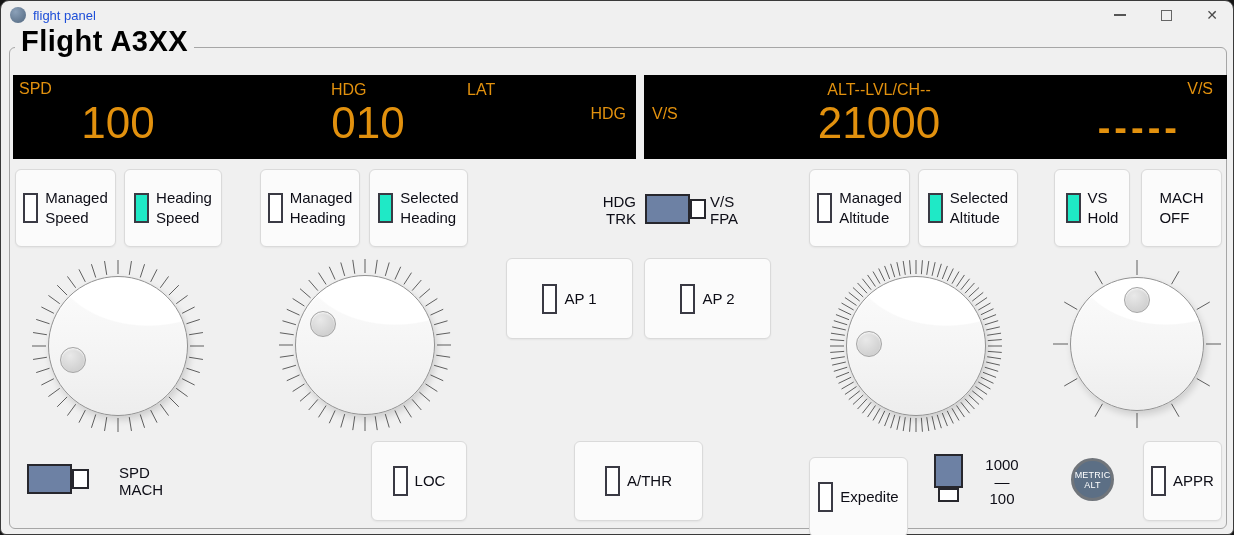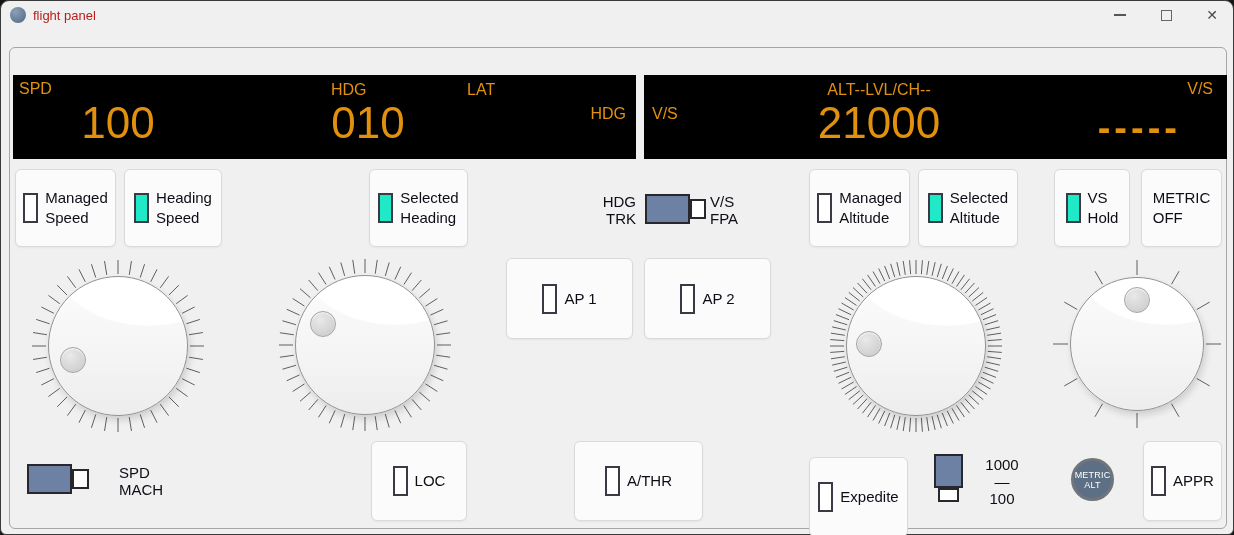--- a/index.html
+++ b/index.html
@@ -4,21 +4,21 @@
 <style>
   html,body{margin:0;padding:0;width:1234px;height:535px;background:#161616;overflow:hidden;
             font-family:"Liberation Sans", sans-serif;}
   #window{position:absolute;inset:0;background:#f0f0f0;border:1px solid #3a3a3a;
           border-radius:9px 9px 6px 6px;box-sizing:border-box;}
   
   #titlebar{position:absolute;left:0;top:0;width:100%;height:28px;}
   #app-icon{position:absolute;left:9px;top:6px;width:16px;height:16px;border-radius:50%;
             background:radial-gradient(circle at 35% 30%,#8ba0b8,#51677f);}
   #titlebar-text{position:absolute;left:32px;top:0;height:28px;display:flex;align-items:center;
-                 font-size:13px;color:#b91c1c;}
+                 font-size:13px;color:#1d4ed8;}
   .win-ctl{position:absolute;top:0;width:34px;height:28px;display:flex;align-items:center;justify-content:center;}
   #win-min{left:1102px;} #win-max{left:1148px;} #win-close{left:1194px;}
   #win-min .bar{width:12px;height:1.5px;background:#555;}
   #win-max .box{width:11px;height:11px;border:1.5px solid #666;box-sizing:border-box;}
   #win-close{font-size:14px;color:#4a4a4a;}
   
   #groupbox{position:absolute;left:8px;top:46px;width:1218px;height:482px;
             border:1px solid #a6a6a6;border-radius:6px;box-sizing:border-box;}
   #page-title{position:absolute;left:14px;top:24px;padding:0 6px;background:#f0f0f0;
               font-size:29px;font-weight:bold;color:#000;z-index:3;letter-spacing:.5px;}
@@ -103,20 +103,21 @@
     <div class="win-ctl" id="win-min">
         <div class="bar"></div>
       </div>
     <div class="win-ctl" id="win-max">
         <div class="box"></div>
       </div>
     <div class="win-ctl" id="win-close">✕</div>
   </div>
 
   <div id="groupbox"></div>
+  <div id="page-title">Flight A3XX</div>
 
   <div class="display" id="display-left">
     <div class="d-label" id="dl-spd">SPD</div>
     <div class="d-value" id="dl-spd-val">100</div>
     <div class="d-label" id="dl-hdg">HDG</div>
     <div class="d-value" id="dl-hdg-val">010</div>
     <div class="d-label" id="dl-lat">LAT</div>
     <div class="d-label" id="dl-mode">HDG</div>
   </div>
 
@@ -129,38 +130,42 @@
   </div>
 
   <div class="btn" id="btn-managed-speed" data-led="off">
     <span class="led"></span>
     <span class="lbl">Managed Speed</span>
   </div>
   <div class="btn" id="btn-selected-speed" data-led="on">
     <span class="led"></span>
     <span class="lbl">Heading Speed</span>
   </div>
+  <div class="btn" id="btn-managed-heading" data-led="off">
+    <span class="led"></span>
+    <span class="lbl">Managed Heading</span>
+  </div>
   <div class="btn" id="btn-selected-heading" data-led="on">
     <span class="led"></span>
     <span class="lbl">Selected Heading</span>
   </div>
   <div class="btn" id="btn-managed-altitude" data-led="off">
     <span class="led"></span>
     <span class="lbl">Managed Altitude</span>
   </div>
   <div class="btn" id="btn-selected-altitude" data-led="on">
     <span class="led"></span>
     <span class="lbl">Selected Altitude</span>
   </div>
   <div class="btn" id="btn-vs-hold" data-led="on">
     <span class="led"></span>
     <span class="lbl">VS Hold</span>
   </div>
   <div class="btn" id="btn-level-off">
-    <span class="lbl">METRIC OFF</span>
+    <span class="lbl">MACH OFF</span>
   </div>
 
   <div class="toggle-label" id="hdg-trk-label">
     <div>HDG</div>
     <div>TRK</div>
   </div>
   <div class="toggle h" id="toggle-hdg-vs">
     <span class="t-handle"></span>
     <span class="t-slot"></span>
   </div>

